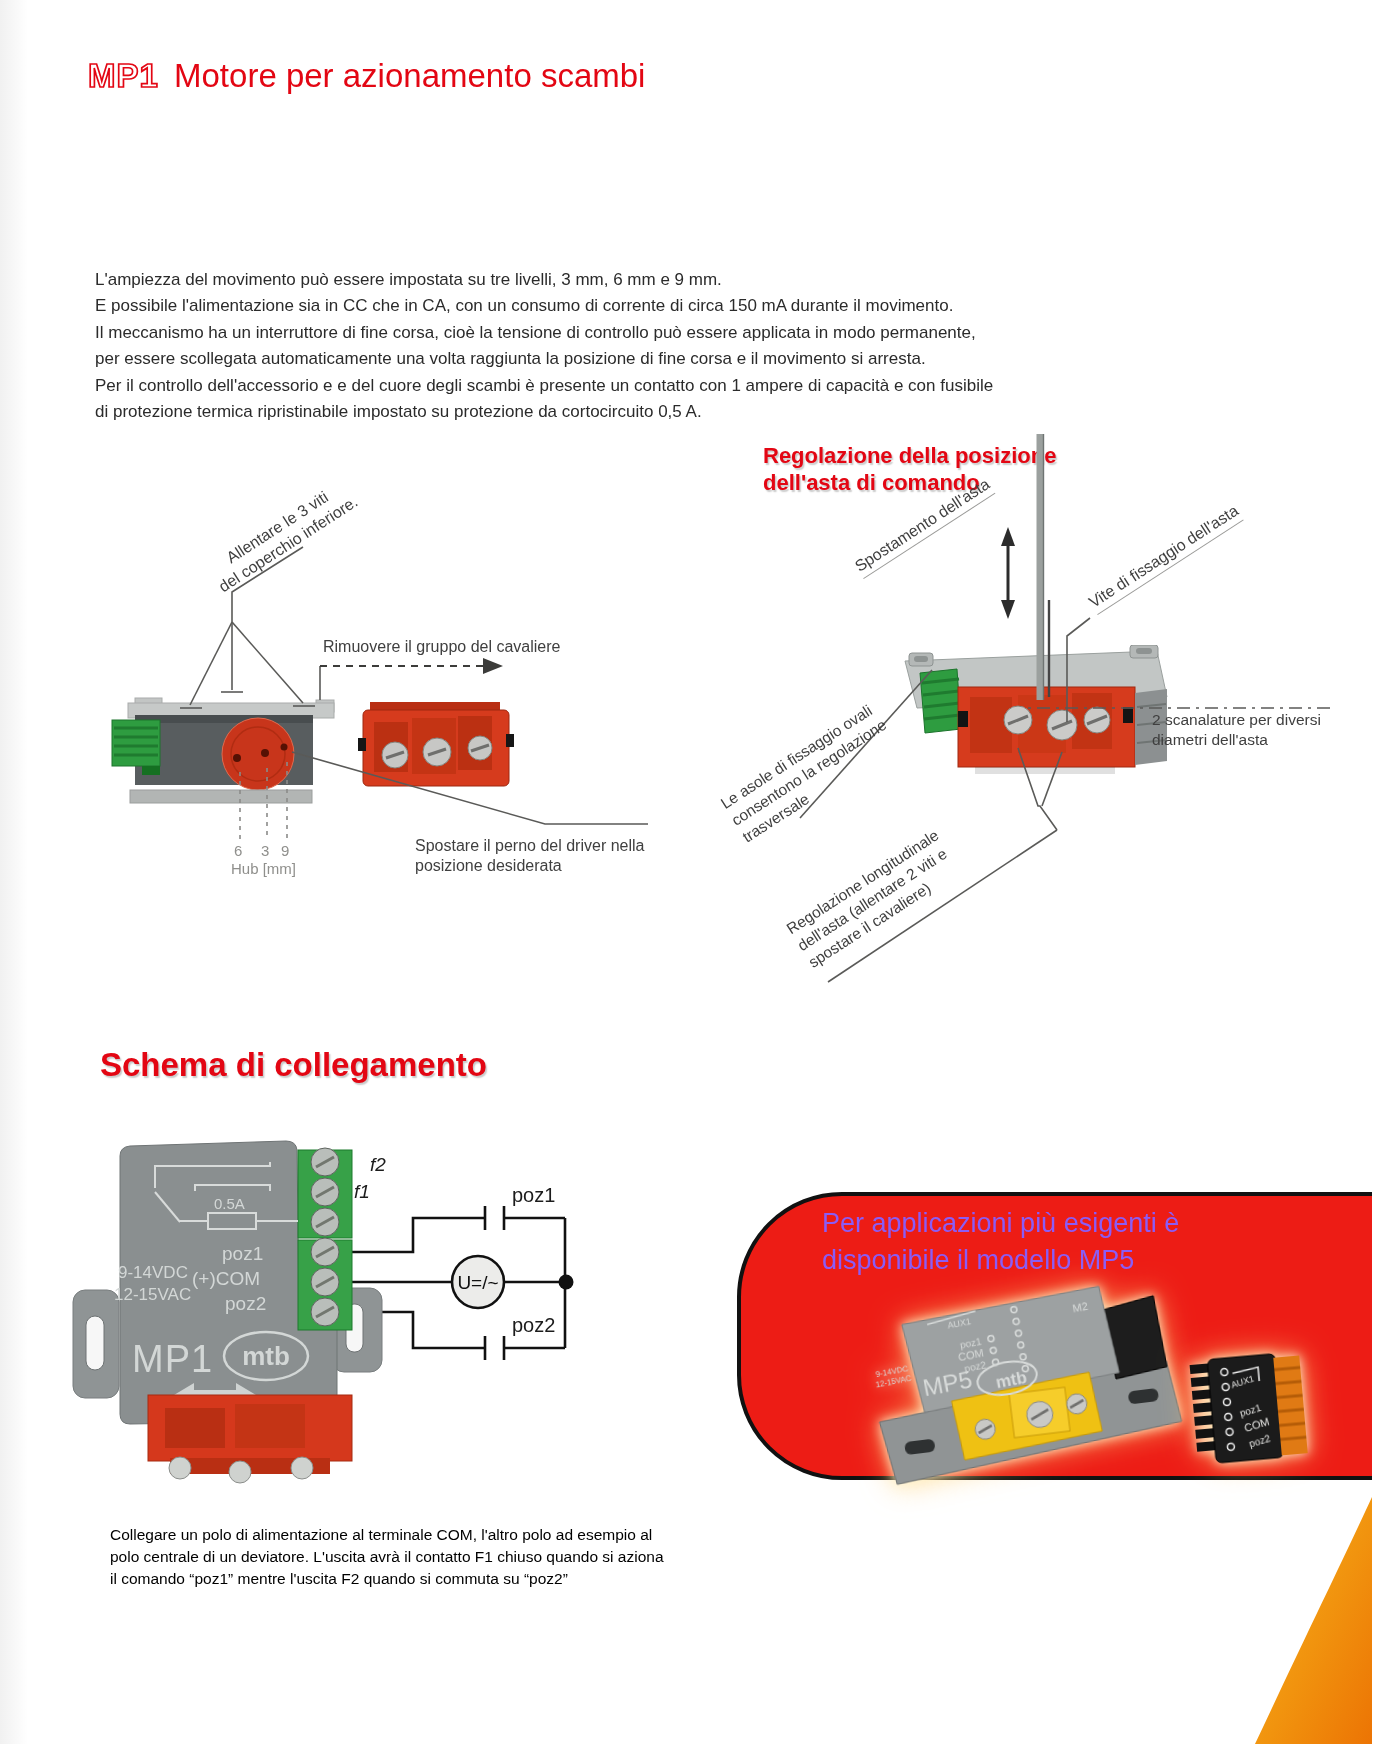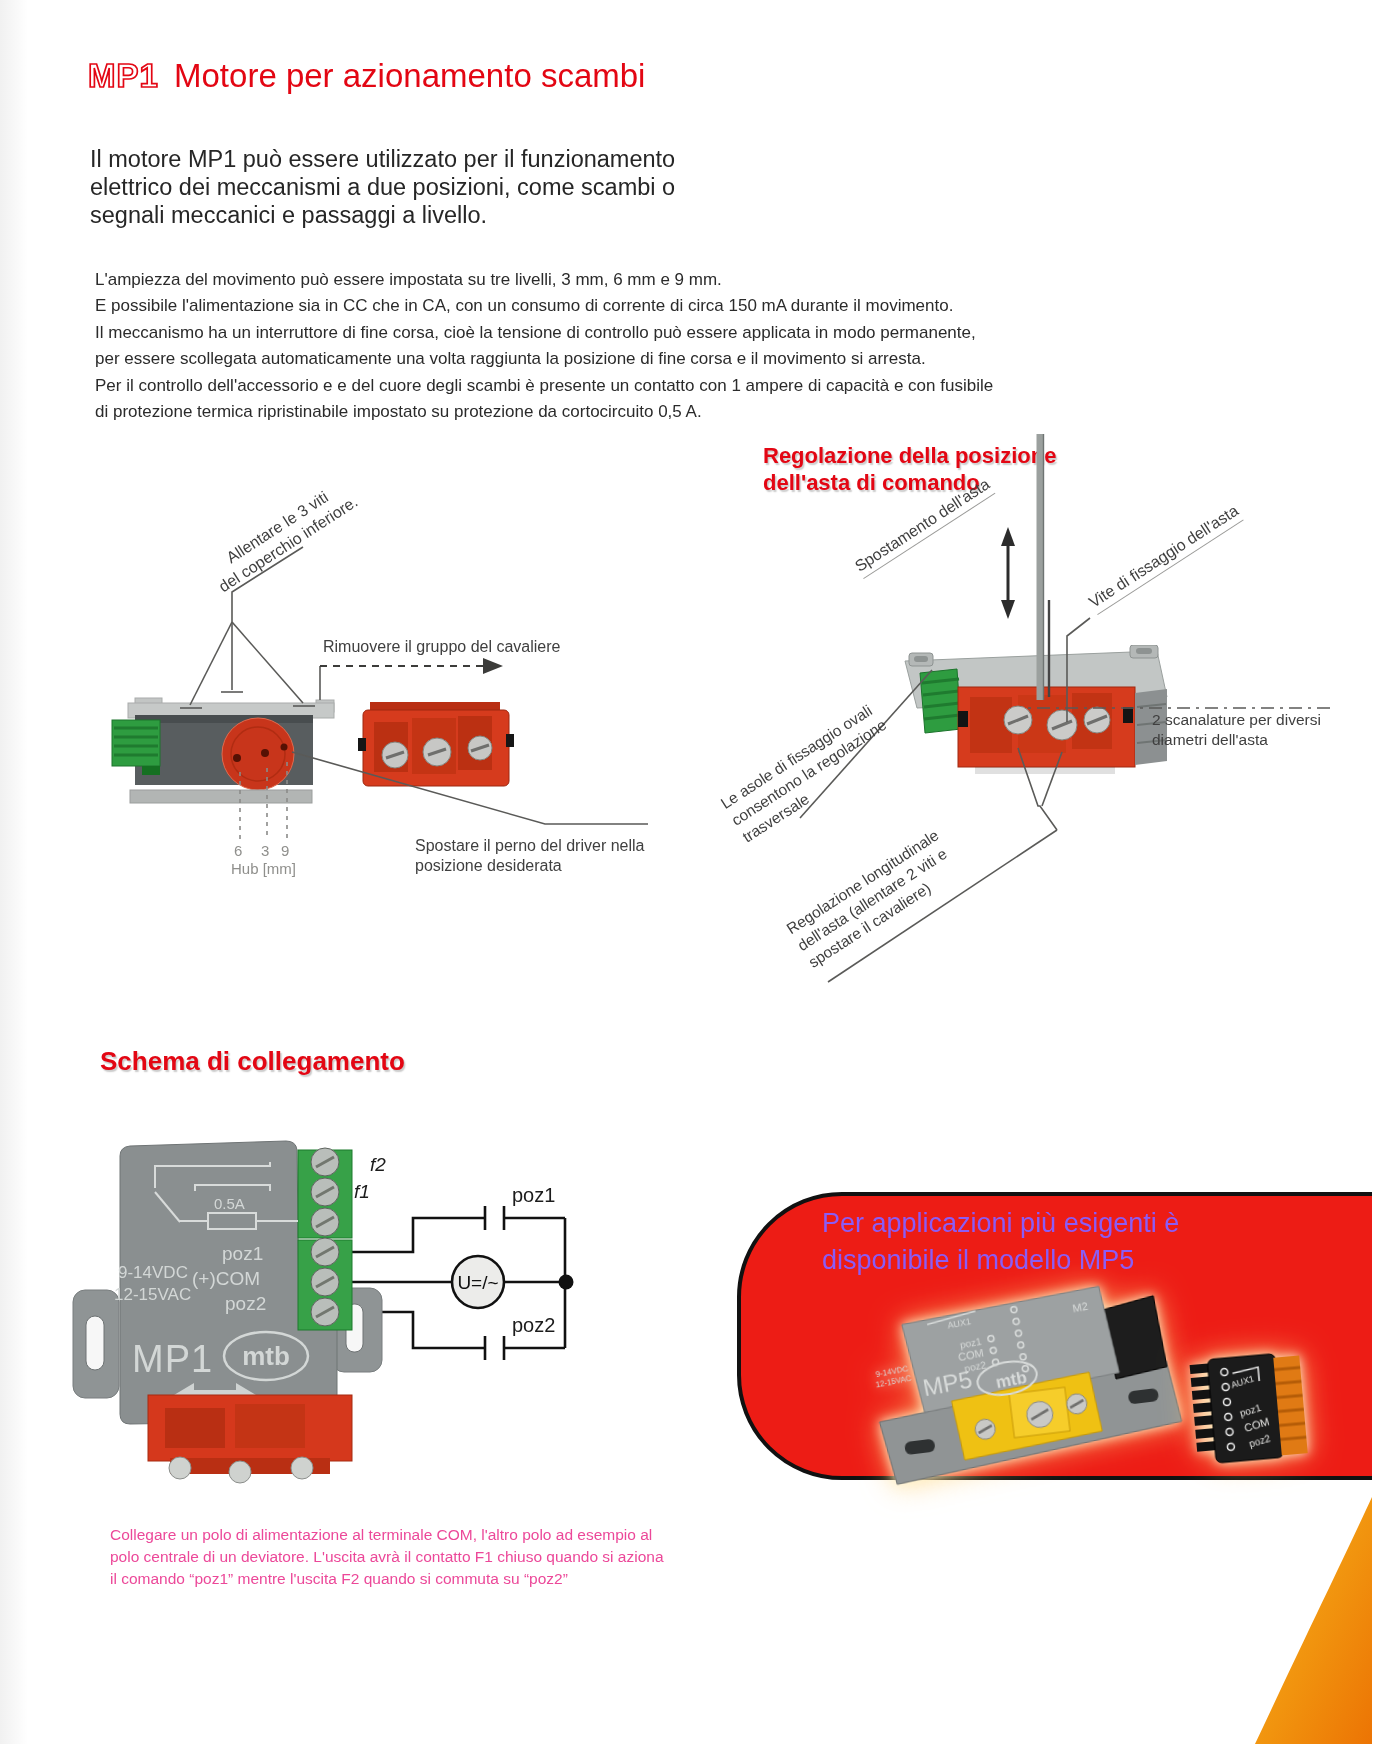--- a/index.html
+++ b/index.html
@@ -22,34 +22,31 @@
 
 <div id="page">
 
   <div class="abs" style="left:0;top:0;width:28px;height:100%;background:linear-gradient(to right,#ececec,#ffffff);opacity:.75;"></div>
 
   <div class="abs" style="left:88px;top:57px;font-size:33px;">
     <span style="font-weight:bold;color:#fff;-webkit-text-stroke:1.7px #e30613;letter-spacing:1px;">MP1</span>
     <span class="red" style="margin-left:6px;">Motore per azionamento scambi</span>
   </div>
 
-  <div class="abs pre" style="left:90px;top:145px;font-size:23.5px;line-height:28px;color:#262626;">Il motore MP1 può essere utilizzato per il funzionamento
-elettrico dei meccanismi a due posizioni, come scambi o
-segnali meccanici e passaggi a livello.</div>
 
   <div class="abs pre" style="left:95px;top:242px;font-size:17px;line-height:26.4px;color:#2b2b2b;margin-top:25px;">L'ampiezza del movimento può essere impostata su tre livelli, 3 mm, 6 mm e 9 mm.
 E possibile l'alimentazione sia in CC che in CA, con un consumo di corrente di circa 150 mA durante il movimento.
 Il meccanismo ha un interruttore di fine corsa, cioè la tensione di controllo può essere applicata in modo permanente,
 per essere scollegata automaticamente una volta raggiunta la posizione di fine corsa e il movimento si arresta.
 Per il controllo dell'accessorio e e del cuore degli scambi è presente un contatto con 1 ampere di capacità e con fusibile
 di protezione termica ripristinabile impostato su protezione da cortocircuito 0,5 A.</div>
 
   <div class="abs hdr pre" style="left:763px;top:442px;font-size:22px;line-height:27px;">Regolazione della posizione
 dell'asta di comando</div>
-  <div class="abs hdr" style="left:100px;top:1046px;font-size:26px;">Schema di collegamento</div>
+  <div class="abs hdr" style="left:100px;top:1046px;font-size:33px;">Schema di collegamento</div>
 
   <svg class="abs" style="left:92px;top:692px;" width="250" height="120" viewBox="0 0 250 120">
     <rect x="43" y="6" width="27" height="12" fill="#c2c5c4" stroke="#a9acab"></rect>
     <rect x="224" y="8" width="18" height="12" fill="#c2c5c4" stroke="#a9acab"></rect>
     <rect x="36" y="11" width="206" height="15" fill="#c6c9c8" stroke="#a9acab"></rect>
     <rect x="43" y="23" width="178" height="70" fill="#585d5f"></rect>
     <rect x="43" y="23" width="178" height="8" fill="#484d4f"></rect>
     <rect x="20" y="28" width="48" height="46" fill="#2e9c40" stroke="#1c742c"></rect>
     <g stroke="#1f7b2f" stroke-width="3">
       <line x1="22" y1="36" x2="66" y2="36"></line>
@@ -358,21 +355,21 @@
       </g>
       <g fill="#e8e8e6" transform="rotate(-12 60 60)">
         <text x="50" y="32" font-size="9">AUX1</text>
         <text x="50" y="62" font-size="10">poz1</text>
         <text x="50" y="78" font-size="11">COM</text>
         <text x="50" y="94" font-size="10">poz2</text>
       </g>
     </svg>
   </div>
 
-  <div class="abs pre" style="left:110px;top:1524px;font-size:15.5px;line-height:22px;color:#ec4899;">Collegare un polo di alimentazione al terminale COM, l'altro polo ad esempio al
+  <div class="abs pre" style="left:110px;top:1524px;font-size:15.5px;line-height:22px;color:#000000;">Collegare un polo di alimentazione al terminale COM, l'altro polo ad esempio al
 polo centrale di un deviatore. L'uscita avrà il contatto F1 chiuso quando si aziona
 il comando “poz1” mentre l'uscita F2 quando si commuta su “poz2”</div>
 
   <svg class="abs" style="right:0;bottom:0;" width="175" height="255" viewBox="0 0 175 255">
     <defs>
       <linearGradient id="og" x1="0" y1="0" x2="1" y2="1">
         <stop offset="0" stop-color="#f8b21f"></stop>
         <stop offset="0.55" stop-color="#f1930e"></stop>
         <stop offset="1" stop-color="#ec7404"></stop>
       </linearGradient>

